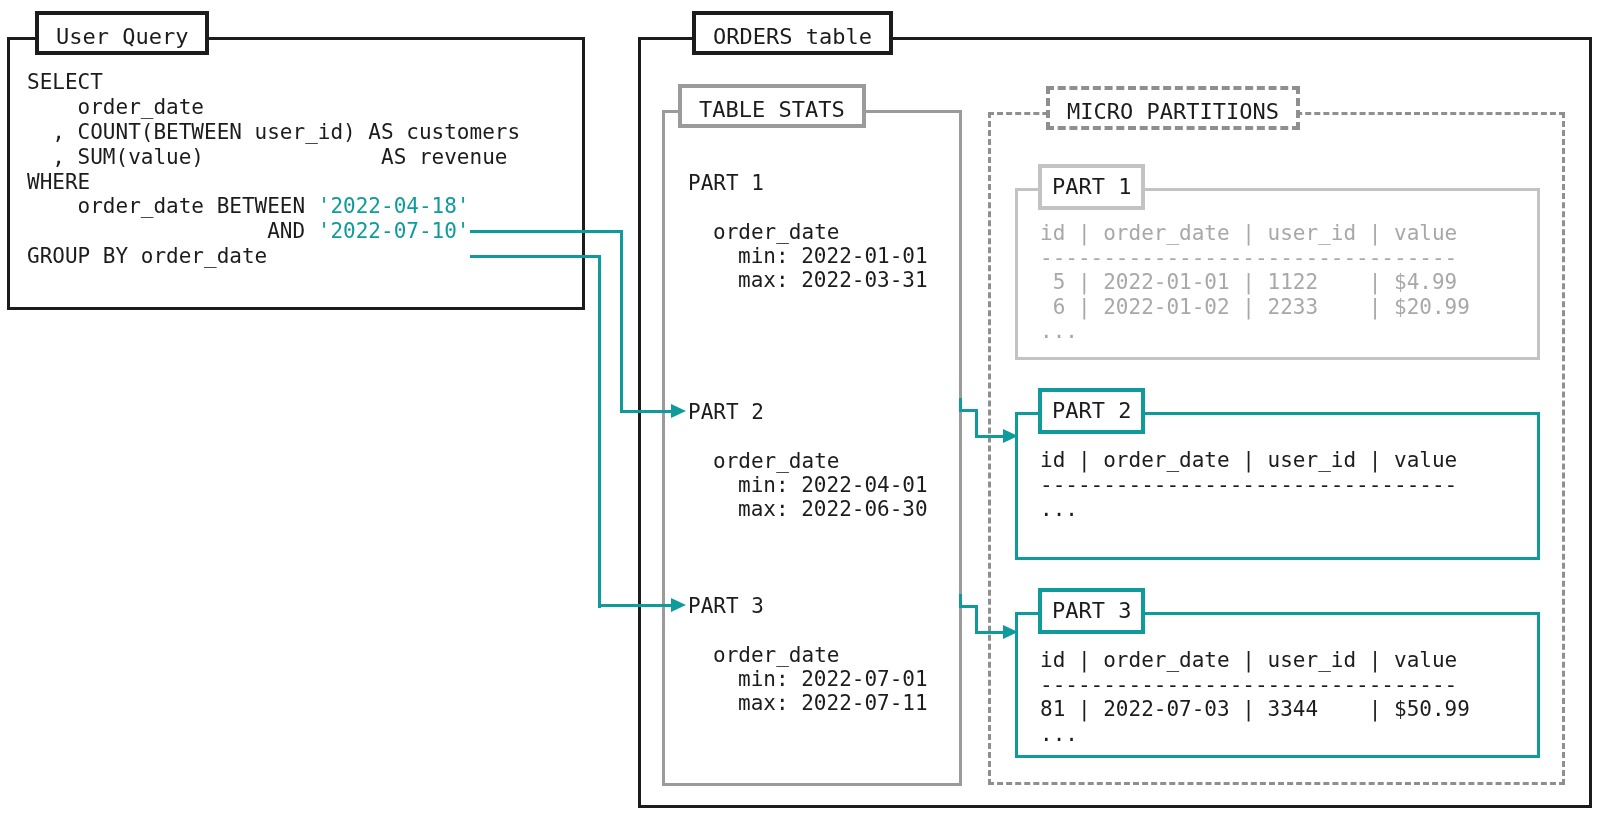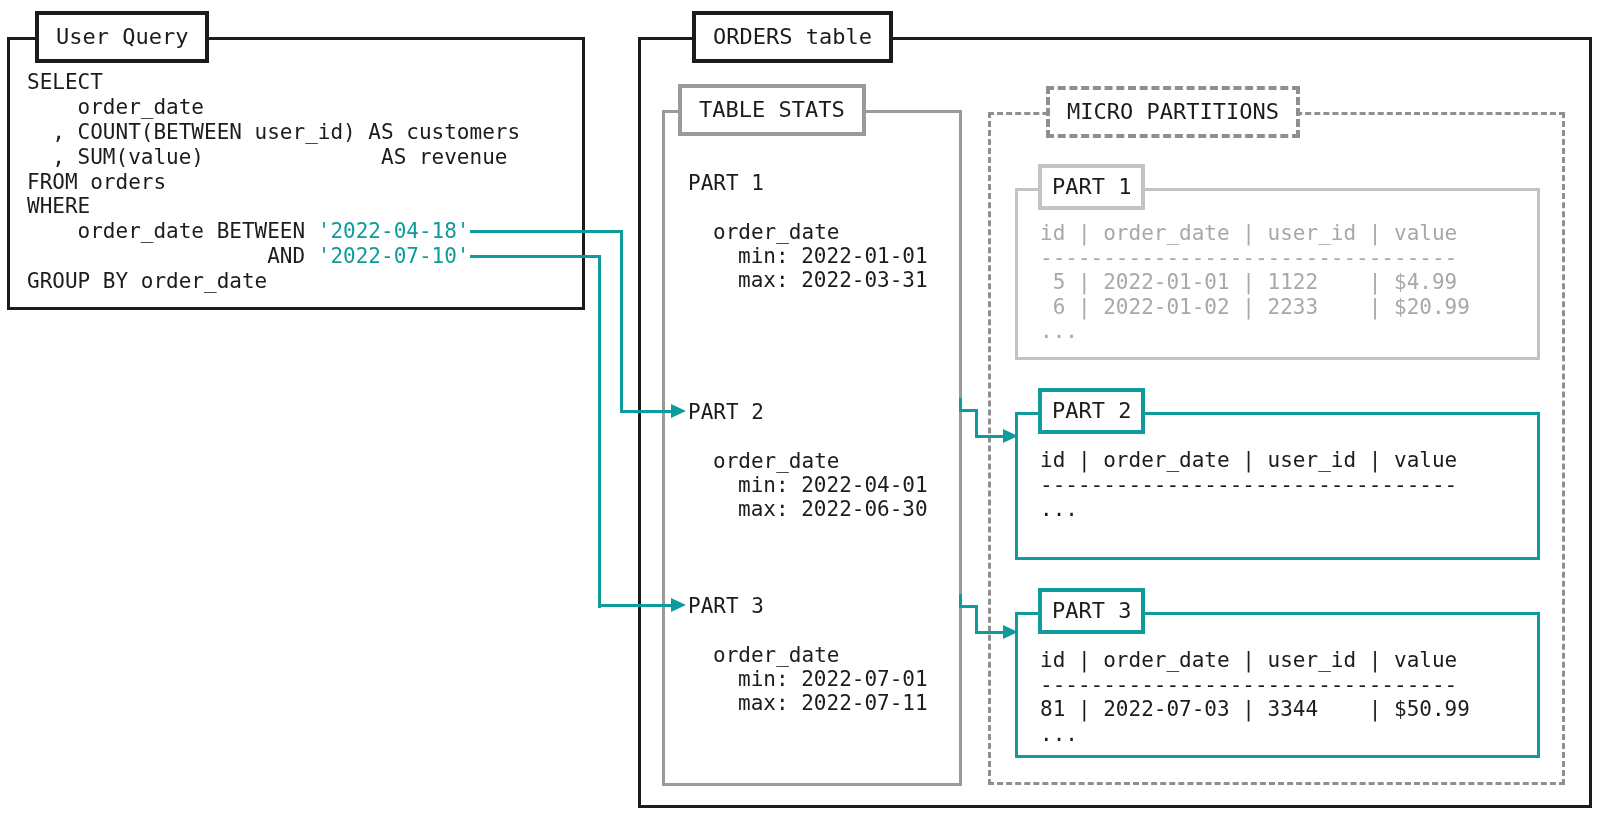--- a/index.html
+++ b/index.html
@@ -4,21 +4,21 @@
 <style>
   html,body { margin:0; padding:0; background:#ffffff; }
   #canvas {
     position:relative; width:1600px; height:825px; background:#ffffff;
     font-family:"DejaVu Sans Mono", "Liberation Mono", monospace;
     color:#1c1c1c; overflow:hidden;
   }
   .box { position:absolute; box-sizing:border-box; background:#ffffff; z-index:1; }
   .titlebox {
     position:absolute; box-sizing:border-box; background:#ffffff; z-index:3;
-    font-size:22px; line-height:44px; height:52px; white-space:pre; text-align:center;
+    font-size:22px; line-height:44px; height:44px; white-space:pre; text-align:center;
   }
   .b-ink   { border:3px solid #1c1c1c; }
   .tb-ink  { border:4px solid #1c1c1c; }
   .b-gray  { border:3px solid #9b9b9b; }
   .tb-gray { border:4px solid #9b9b9b; }
   .b-dash  { border:3px dashed #8f8f8f; }
   .tb-dash { border:4px dashed #8f8f8f; }
   .b-teal  { border:3px solid #0f9b9b; }
   .tb-teal { border:4px solid #0f9b9b; }
   .b-lite  { border:3px solid #c3c3c3; }
@@ -97,21 +97,20 @@
 
 <div id="canvas">
 
   <div class="box b-ink" id="uq-box"></div>
   <div class="titlebox tb-ink" id="uq-title">User Query</div>
   <div class="code" id="uq-sql">
     <div class="code-line">SELECT</div>
     <div class="code-line">    order_date</div>
     <div class="code-line">  , COUNT(BETWEEN user_id) AS customers</div>
     <div class="code-line">  , SUM(value)              AS revenue</div>
-    <div class="code-line">FROM orders</div>
     <div class="code-line">WHERE</div>
     <div class="code-line"><span>    order_date BETWEEN </span><span class="hl">'2022-04-18'</span></div>
     <div class="code-line"><span>                   AND </span><span class="hl">'2022-07-10'</span></div>
     <div class="code-line">GROUP BY order_date</div>
   </div>
 
   <div class="box b-ink" id="orders-box"></div>
   <div class="titlebox tb-ink" id="orders-title">ORDERS table</div>
 
   <div class="box b-gray" id="ts-box"></div>

